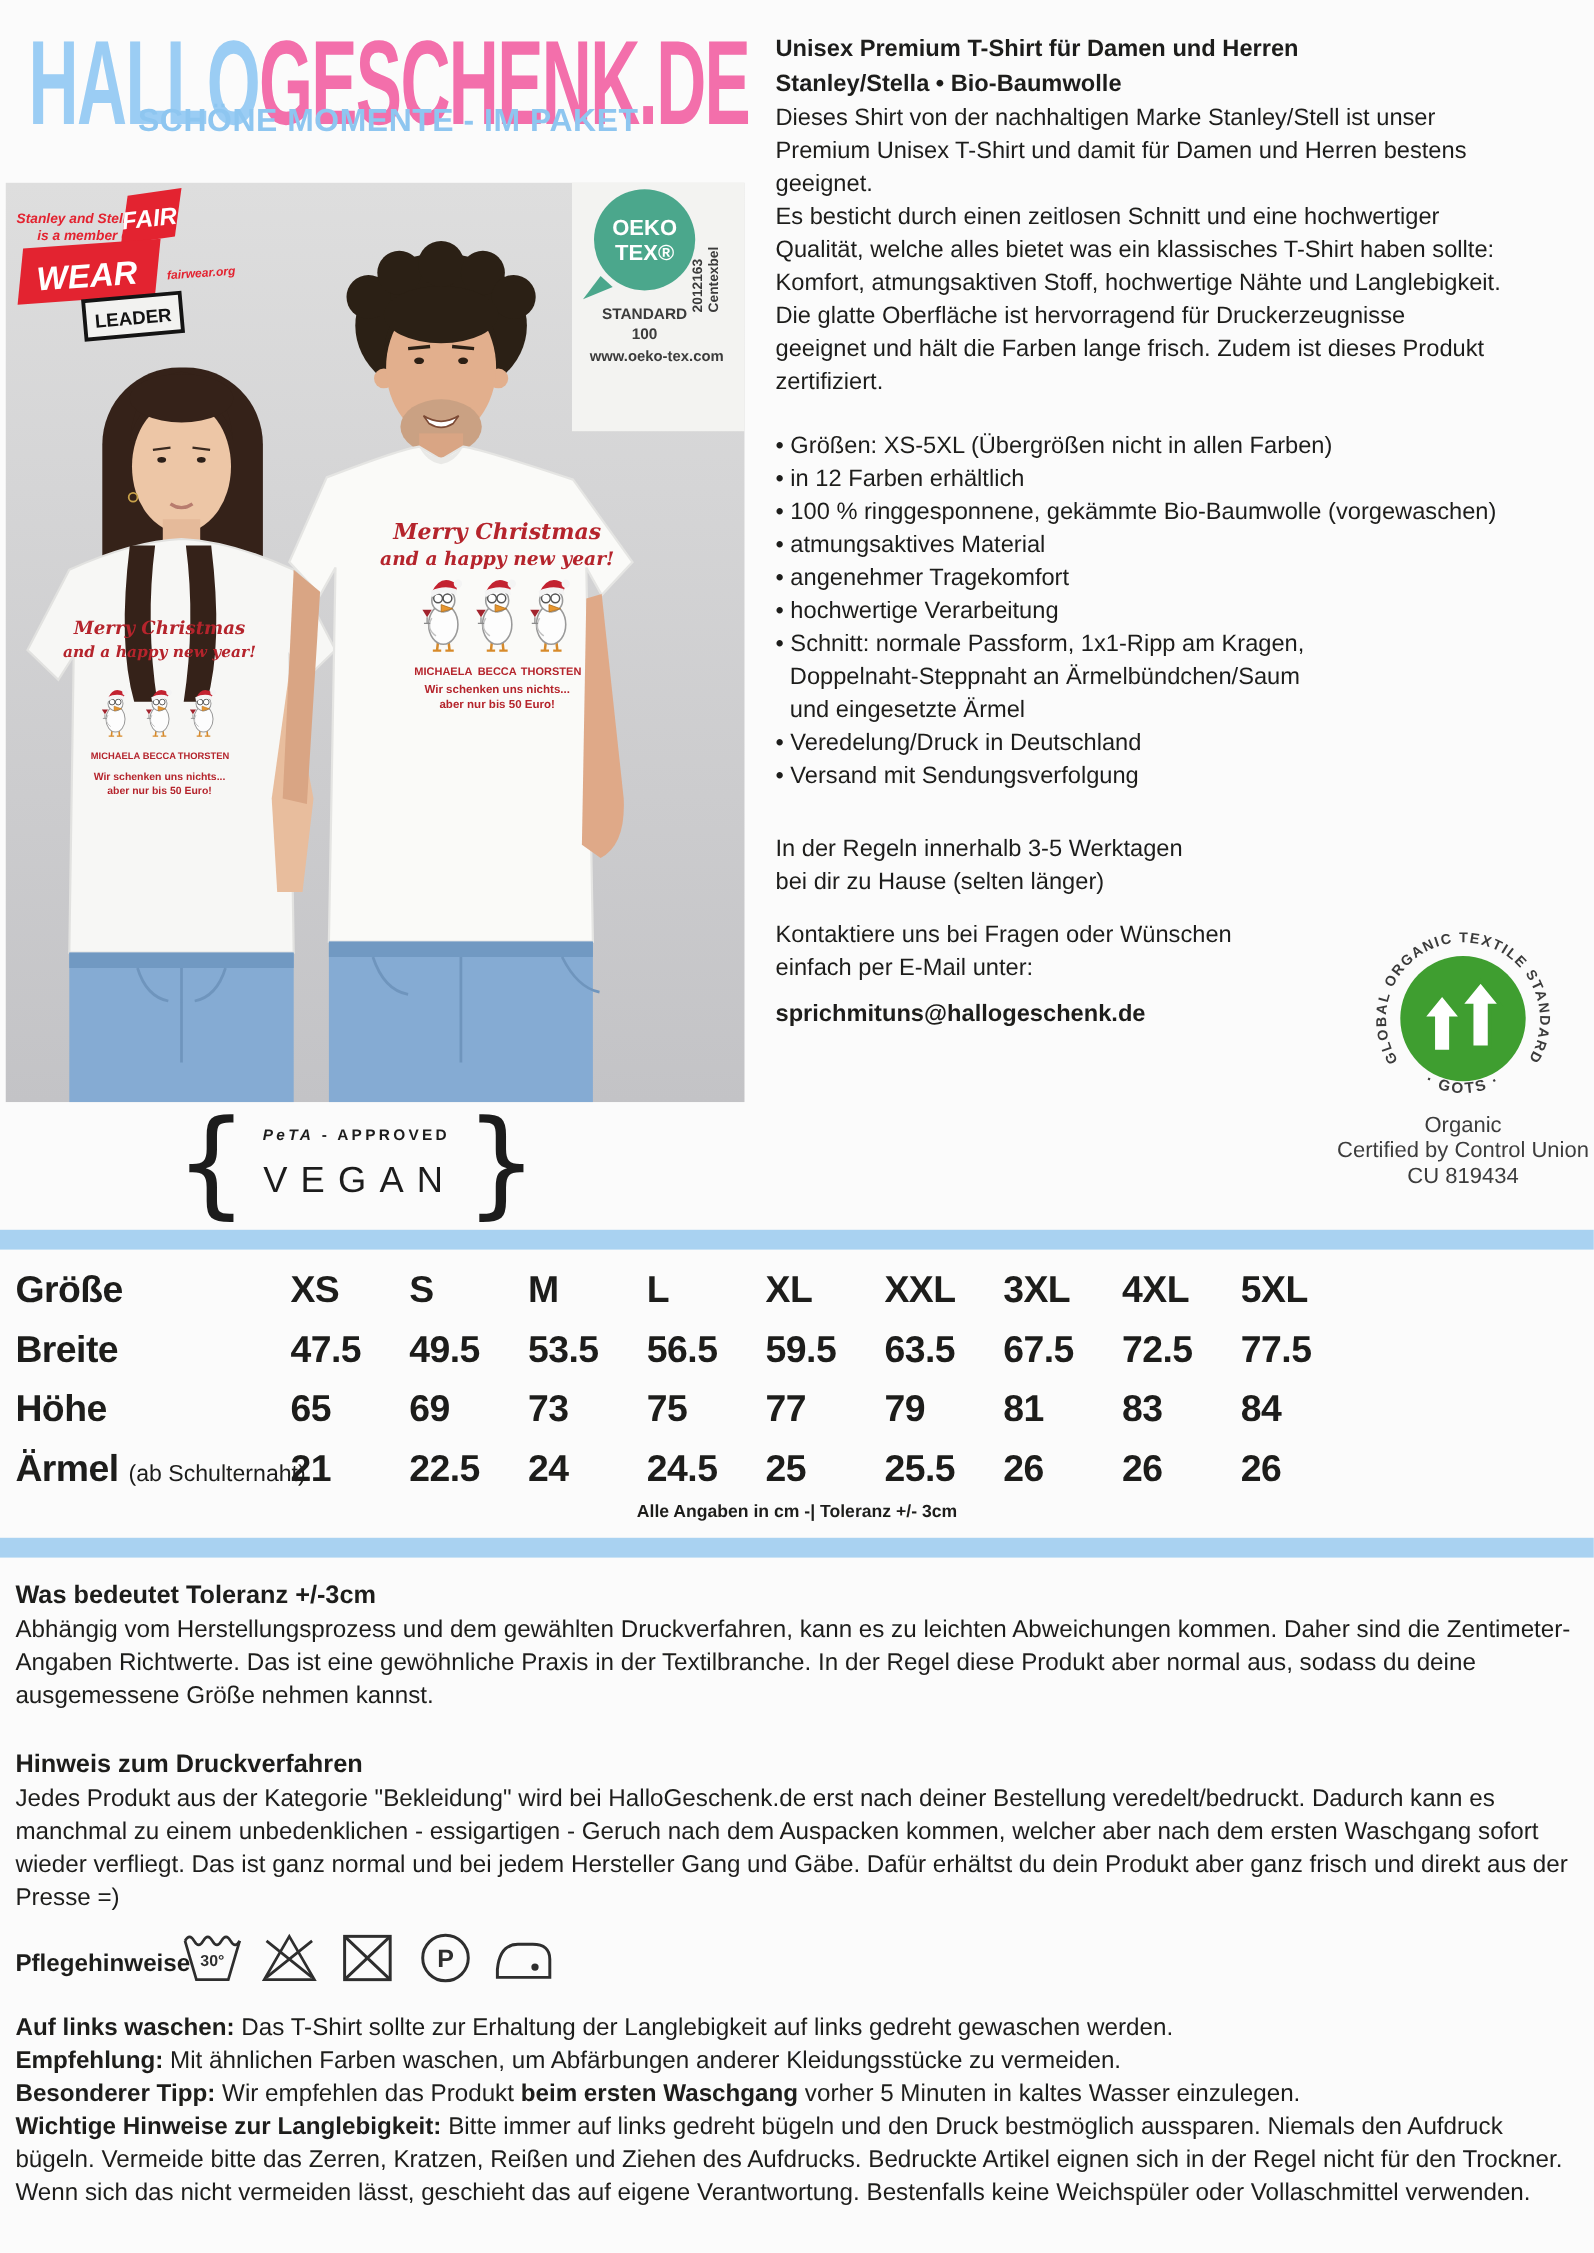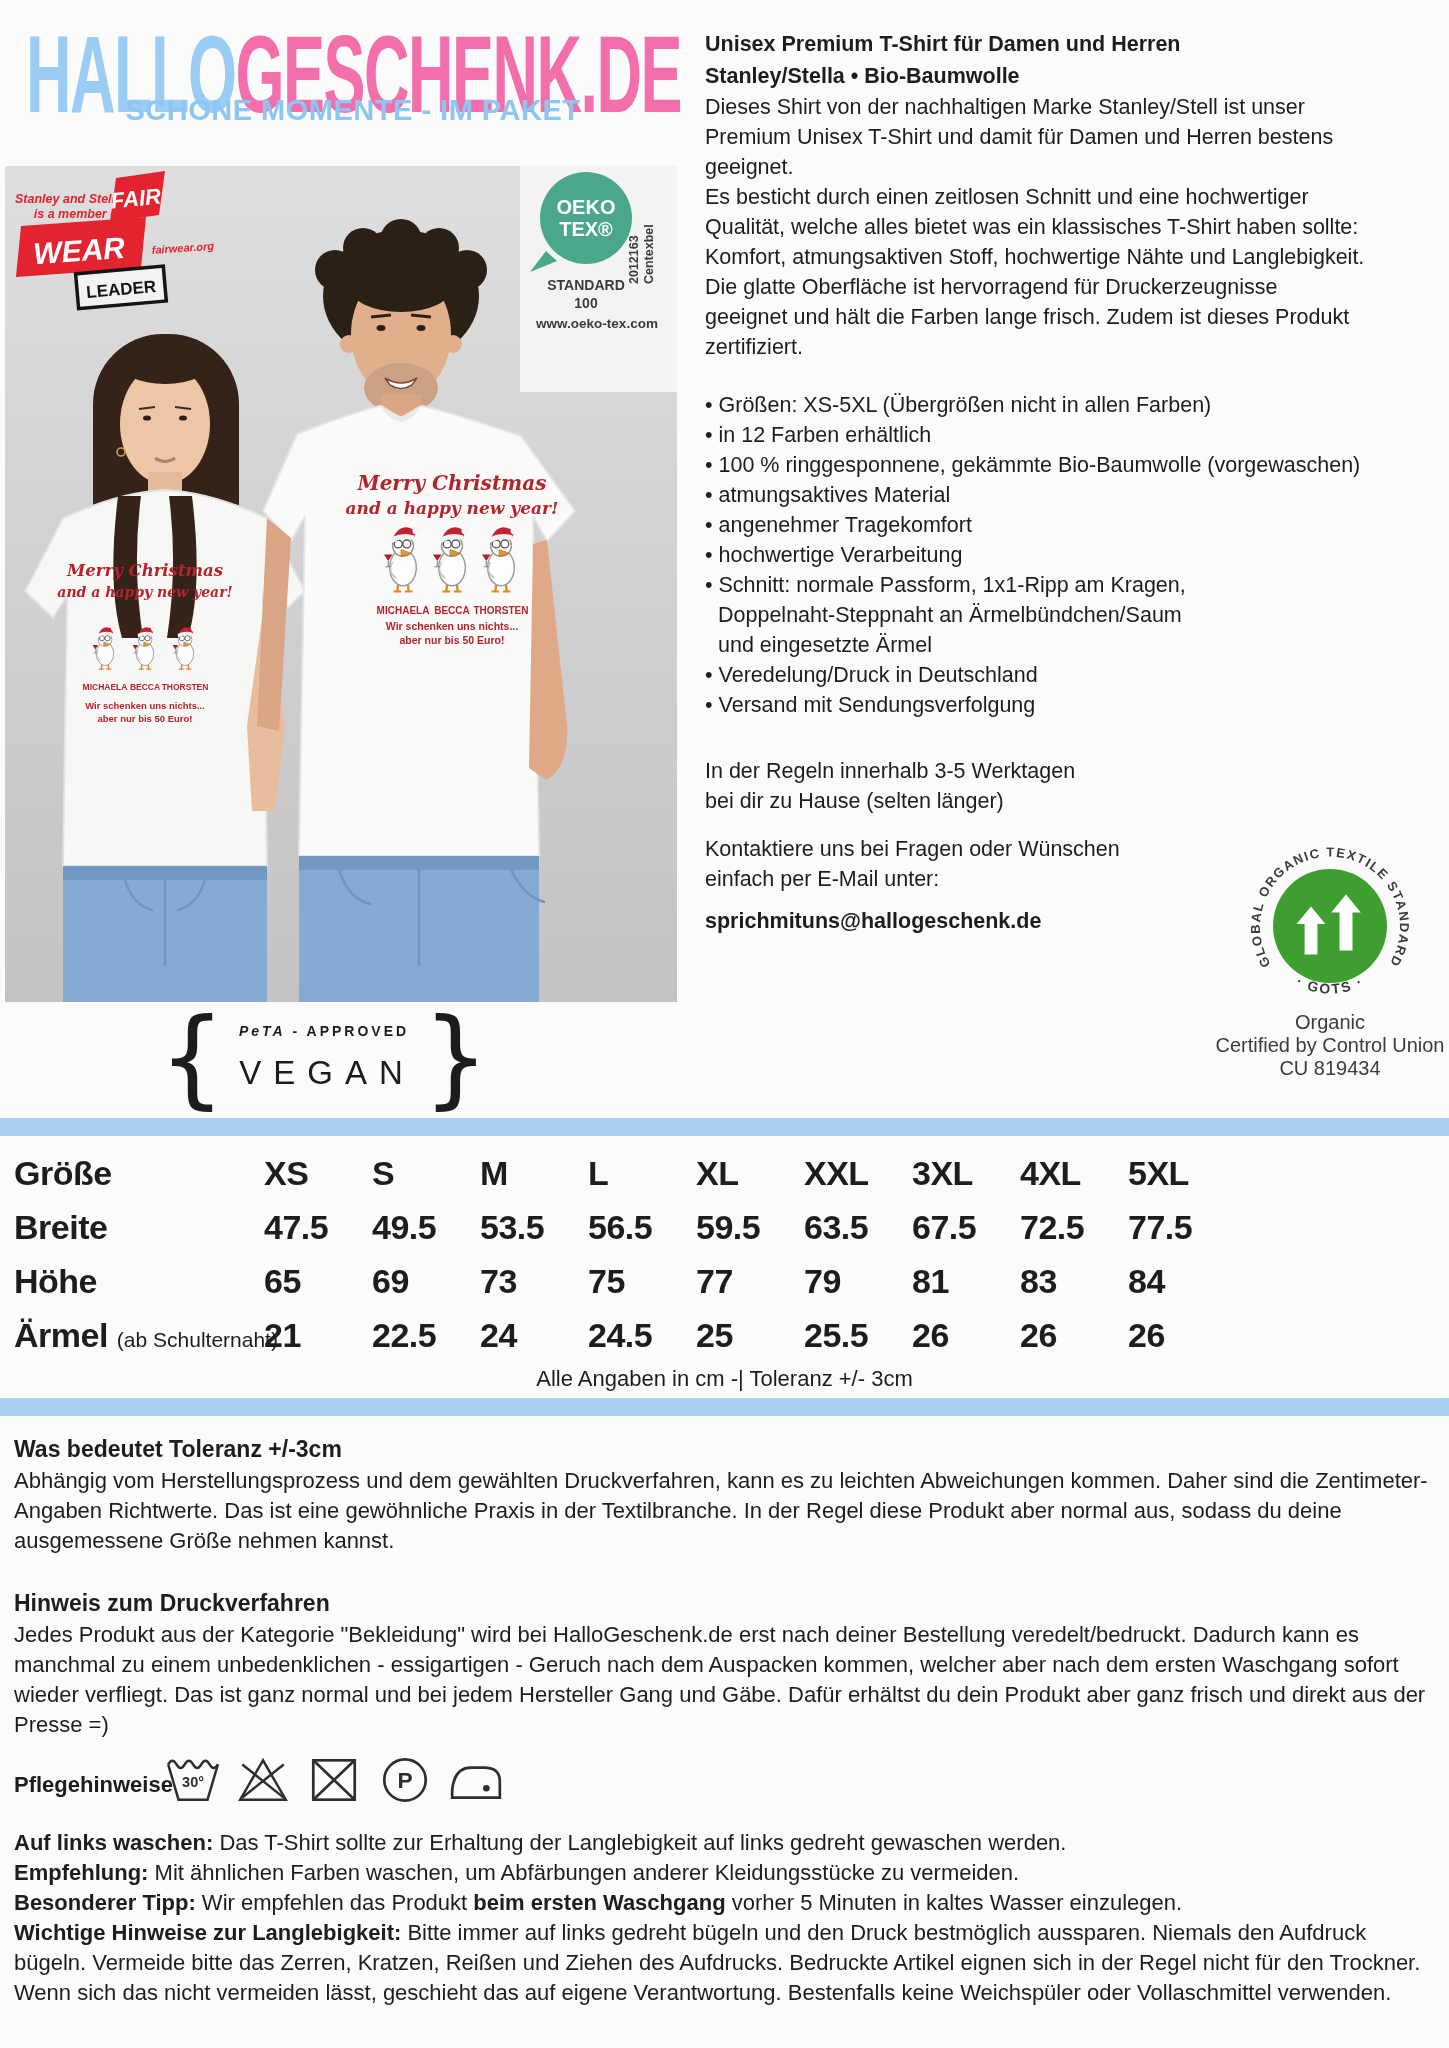--- a/index.html
+++ b/index.html
@@ -37,21 +37,21 @@
   .gots{top:838px;left:1185px;width:290px;text-align:center;}
   .gots-caption{font-size:20px;line-height:21px;color:#3c3c3c;margin-top:2px;}
 
   
   .bar{left:0;width:1449px;height:18px;background:#a9d2f1;}
 
   
   .stable{top:1146px;left:14px;display:grid;grid-template-columns:250px repeat(9,108px);grid-auto-rows:54px;}
   .stable .cell{font-size:34px;font-weight:bold;letter-spacing:-0.5px;line-height:54px;white-space:nowrap;}
   .stable .note-inline{font-size:21px;font-weight:normal;letter-spacing:0;}
-  .tnote{top:1366px;left:0;width:1449px;text-align:center;font-size:22px;font-weight:normal;}
+  .tnote{top:1366px;left:0;width:1449px;text-align:center;font-size:16px;font-weight:bold;}
 
   
   .h-sec{left:14px;font-size:23px;font-weight:bold;}
   .p-sec{left:14px;width:1430px;font-size:22px;line-height:30px;}
   .care-label{top:1772px;left:14px;font-size:22px;font-weight:bold;}
   .care-icons{top:1752px;left:163px;display:flex;gap:13px;align-items:center;}
   .tips{top:1828px;left:14px;width:1430px;font-size:22px;line-height:30px;}
   .tips p{margin:0;}
   .b{font-weight:bold;}
 </style>

